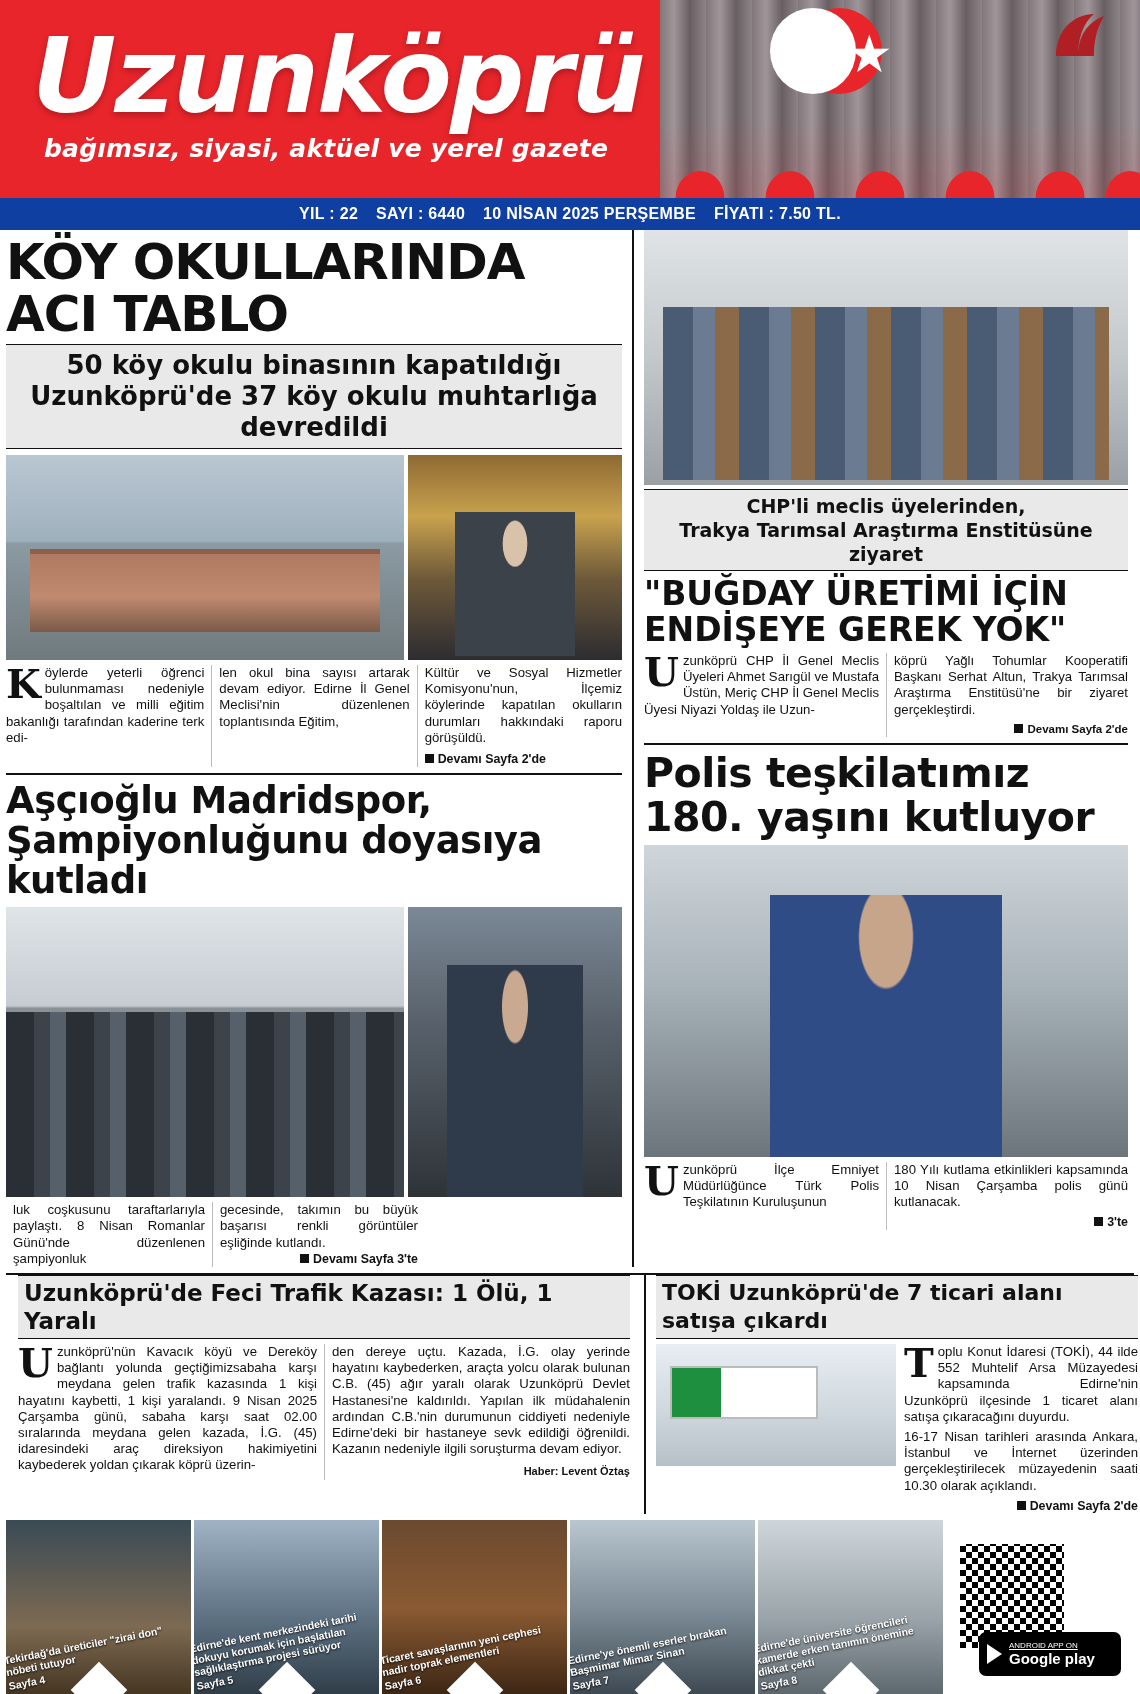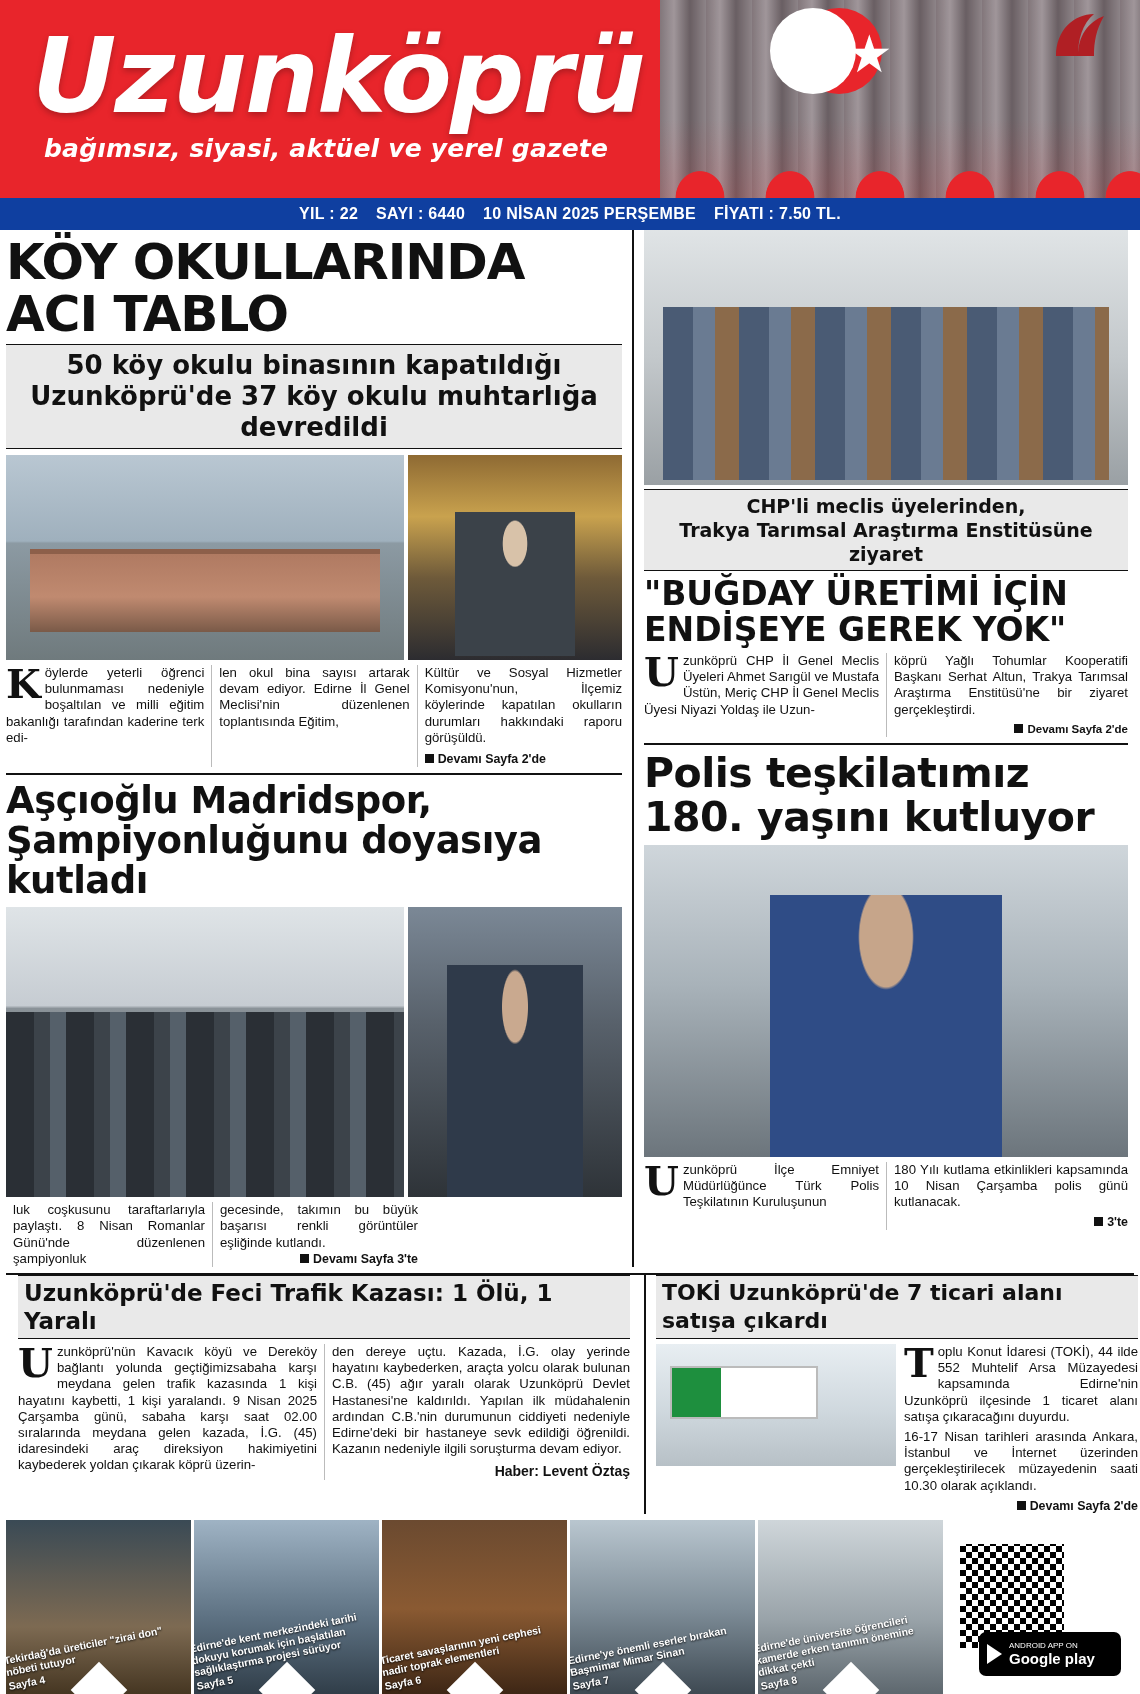--- a/index.html
+++ b/index.html
@@ -218,32 +218,32 @@
   .gbtn {
     position:absolute; right:10px; bottom:22px;
     width:142px; height:44px; background:#000; border-radius:7px;
     display:flex; align-items:center; padding:0 8px;
   }
   .gbtn .tri {
     width:0;height:0;border-left:15px solid #fff;
     border-top:10px solid transparent;border-bottom:10px solid transparent;
     margin-right:7px;
   }
-  .gbtn .gt1{color:#fff;font-size:8px;line-height:9px;}
+  .gbtn .gt1{color:#fff;font-size:8px;line-height:9px;text-decoration:underline;}
   .gbtn .gt2{color:#fff;font-size:15px;font-weight:bold;line-height:17px;}
 
   .bottom-sec { display:flex; margin-top:6px; border-top:2px solid #111; }
   .bs-left { width:628px; padding-right:14px; border-right:2px solid #111;margin-left:12px; }
   .bs-right { width:494px; padding-left:10px; }
   .bar-head {
     background:#e9e9e9; border-top:1px solid #111; border-bottom:1px solid #111;
     font-family:"DejaVu Sans", sans-serif; font-weight:bold;
     font-size:23px; line-height:28px; padding:3px 6px;
   }
-  .byline { font-weight:bold; font-size:14px; text-align:right; }
+  .byline { font-weight:bold; font-size:11px; text-align:right; }
 </style>
 </head>
 <body>
 
 <div class="page">
 
   <div class="masthead">
     <div class="bridge"></div>
     <div class="moon"></div>
     <div class="star">★</div>

